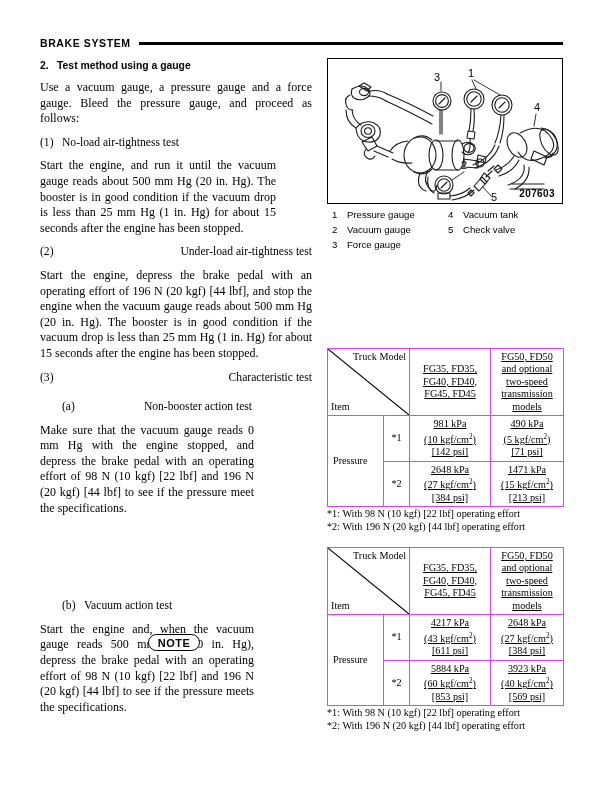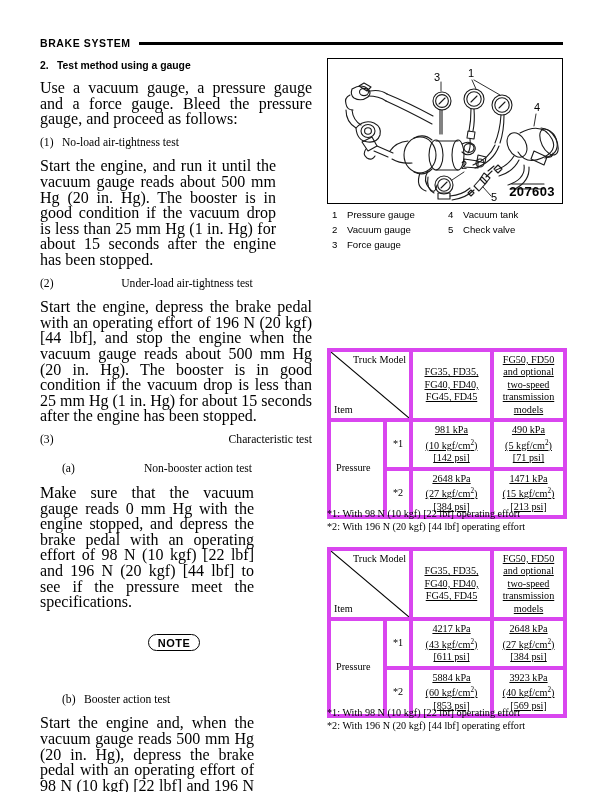--- a/index.html
+++ b/index.html
@@ -55,21 +55,21 @@
     font-family: "Liberation Sans", sans-serif;
     font-weight: bold;
     font-size: 10.4px;
     margin: 0 0 9px 0;
     display: flex;
   }
   .sec-title .num { width: 17px; flex: none; }
 
   p.body {
     margin: 0 0 8px 0;
-    font-size: 16px;
+    font-size: 12px;
     line-height: 15.6px;
     text-align: justify;
     text-justify: inter-word;
   }
   .hang {
     display: flex;
     margin: 0 0 8px 0;
     font-size: 11.6px;
     line-height: 15.6px;
   }
@@ -126,21 +126,21 @@
     border: 1.1px solid #000;
     box-sizing: border-box;
     background: #fff;
     overflow: hidden;
   }
   #figure-box svg { display: block; }
   .fig-no {
     position: absolute;
     right: 7px; bottom: 4px;
     font-family: "Liberation Sans", sans-serif;
-    font-size: 13px;
+    font-size: 10px;
     font-weight: bold;
     letter-spacing: 0.4px;
   }
 
   
   #fig-legend {
     position: absolute;
     left: 332px; top: 209px;
     width: 232px;
     font-family: "Liberation Sans", sans-serif;
@@ -154,21 +154,21 @@
   
   .spec-table {
     position: absolute;
     width: 236px;
     border-collapse: collapse;
     table-layout: fixed;
     font-size: 10.2px;
     line-height: 12.4px;
   }
   .spec-table td {
-    border: 4px solid #d946ef;
+    border: 1px solid #d946ef;
     text-align: center;
     vertical-align: middle;
     padding: 2px 1px;
   }
   .spec-table .hdr-diag {
     position: relative;
     padding: 0;
     height: 62px;
   }
   .diag-wrap {
@@ -234,38 +234,38 @@
     <p class="body">Use a vacuum gauge, a pressure gauge and a force gauge. Bleed the pressure gauge, and proceed as follows:</p>
 
     <div class="hang lvl1">
       <span class="lbl">(1)</span>
       <span class="txt" style="text-align:left">No-load air-tightness test</span>
     </div>
     <p class="body indent2">Start the engine, and run it until the vacuum gauge reads about 500 mm Hg (20 in. Hg).  The booster is in good condition if the vacuum drop is less than 25 mm Hg (1 in. Hg) for about 15 seconds after the engine has been stopped.</p>
 
     <div class="hang lvl1">
       <span class="lbl">(2)</span>
-      <span class="txt" style="text-align:center">Under-load air-tightness test</span>
+      <span class="txt" style="text-align:right">Under-load air-tightness test</span>
     </div>
     <p class="body">Start the engine, depress the brake pedal with an operating effort of 196 N (20 kgf) [44 lbf], and stop the engine when the vacuum gauge reads about 500 mm Hg (20 in. Hg).  The booster is in good condition if the vacuum drop is less than 25 mm Hg (1 in. Hg) for about 15 seconds after the engine has been stopped.</p>
 
     <div class="hang lvl1">
       <span class="lbl">(3)</span>
       <span class="txt" style="text-align:right">Characteristic test</span>
     </div>
 
     <div class="hang lvl2 indent1" style="margin-top:14px;">
       <span class="lbl">(a)</span>
       <span class="txt" style="text-align:center">Non-booster action test</span>
     </div>
     <p class="body indent3">Make sure that the vacuum gauge reads 0 mm Hg with the engine stopped, and depress the brake pedal with an operating effort of 98 N (10 kgf) [22 lbf] and 196 N (20 kgf) [44 lbf] to see if the pressure meet the specifications.</p>
 
     <div class="hang lvl2 indent1" style="margin-top:82px;">
       <span class="lbl">(b)</span>
-      <span class="txt" style="text-align:left">Booster action test</span>
+      <span class="txt" style="text-align:left">Vacuum action test</span>
     </div>
     <p class="body indent3">Start the engine and, when the vacuum gauge reads 500 mm Hg (20 in. Hg), depress the brake pedal with an operating effort of 98 N (10 kgf) [22 lbf] and 196 N (20 kgf) [44 lbf] to see if the pressure meets the specifications.</p>
 
   </div>
 
   <div id="note-tab">NOTE</div>
 
   <div id="figure-box">
     <svg width="234" height="144" viewBox="0 0 234 144">
       <g fill="none" stroke="#1a1a1a" stroke-width="1.1" stroke-linejoin="round" stroke-linecap="round">

